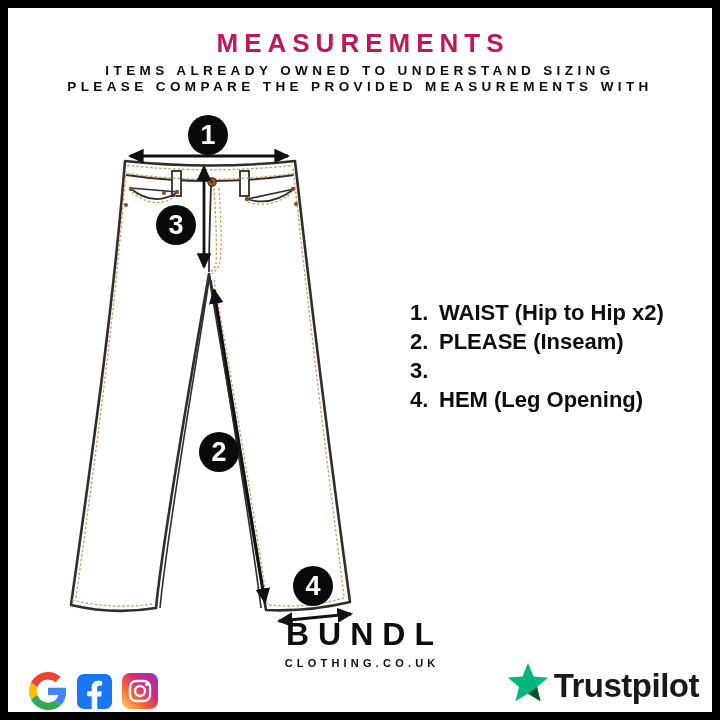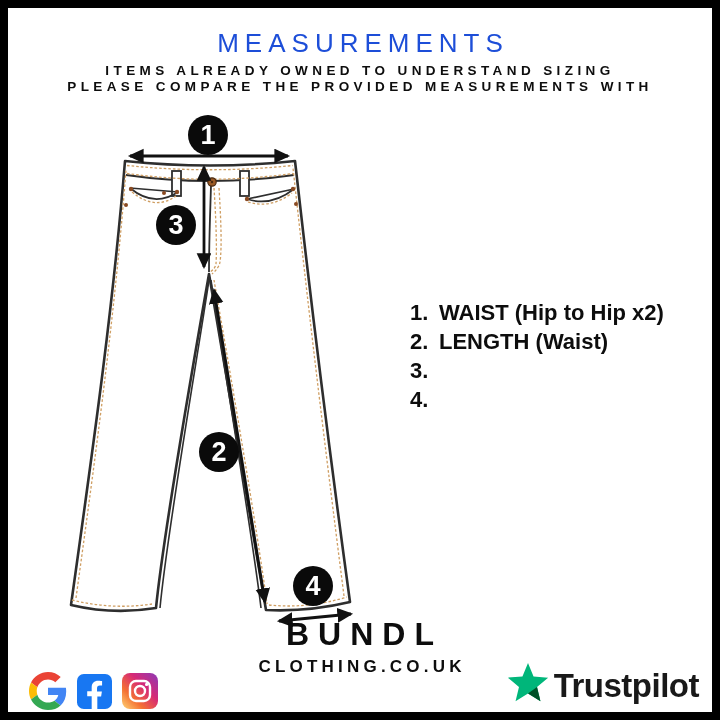--- a/index.html
+++ b/index.html
@@ -4,21 +4,21 @@
 <style>
   html,body{margin:0;padding:0;background:#fff;}
   .frame{
     position:relative;width:720px;height:720px;box-sizing:border-box;
     border:8px solid #000;background:#fff;overflow:hidden;
     font-family:"Liberation Sans",sans-serif;color:#111;
   }
   
   .title{
     position:absolute;top:20px;left:0;width:100%;text-align:center;
-    font-size:26px;font-weight:normal;letter-spacing:6px;text-indent:6px;color:#1d4ed8;
+    font-size:26px;font-weight:bold;letter-spacing:6px;text-indent:6px;color:#be185d;
   }
   .subtitle{
     position:absolute;top:55px;left:0;width:100%;text-align:center;
     font-size:13.5px;font-weight:bold;letter-spacing:4.4px;line-height:15.5px;color:#0d0d0d;
   }
   
   .jeans-svg{position:absolute;left:60px;top:100px;width:340px;height:520px;}
   .marker{
     position:absolute;width:40px;height:40px;border-radius:50%;background:#0a0a0a;
     color:#fff;display:flex;align-items:center;justify-content:center;
@@ -27,21 +27,21 @@
   
   .legend{position:absolute;left:402px;top:290px;}
   .legend-row{display:flex;align-items:baseline;font-weight:bold;font-size:22px;line-height:29px;color:#0d0d0d;white-space:nowrap;}
   .legend-num{width:26px;text-align:left;}
   .legend-text{margin-left:3px;}
   
   .social{position:absolute;left:21px;top:664px;display:flex;align-items:center;gap:10px;}
   .social svg{display:block;}
   .brand{position:absolute;left:50%;top:608px;transform:translateX(-50%);text-align:center;}
   .brand-name{font-size:32px;font-weight:bold;letter-spacing:9px;margin-right:-9px;color:#0d0d0d;white-space:nowrap;}
-  .brand-domain{font-size:17px;font-weight:bold;letter-spacing:4.2px;margin-right:-4.2px;margin-top:4px;color:#0d0d0d;white-space:nowrap;}
+  .brand-domain{font-size:11px;font-weight:bold;letter-spacing:4.2px;margin-right:-4.2px;margin-top:4px;color:#0d0d0d;white-space:nowrap;}
   .trustpilot{position:absolute;right:13px;top:652px;display:flex;align-items:center;gap:3px;}
   .trustpilot-label{font-size:33px;font-weight:bold;color:#191919;letter-spacing:-0.5px;margin-top:6px;text-align:right;}
 </style>
 </head>
 <body>
 
 <div class="frame">
 
   <div class="title">MEASUREMENTS</div>
   <div class="subtitle">
@@ -111,27 +111,28 @@
   <div class="marker" style="left:211px;top:444px;">2</div>
   <div class="marker" style="left:305px;top:578px;">4</div>
 
   <div class="legend">
     <div class="legend-row">
       <span class="legend-num">1.</span>
       <span class="legend-text">WAIST (Hip to Hip x2)</span>
     </div>
     <div class="legend-row">
       <span class="legend-num">2.</span>
-      <span class="legend-text">LENGTH (Waist)</span>
+      <span class="legend-text">PLEASE (Inseam)</span>
     </div>
     <div class="legend-row">
       <span class="legend-num">3.</span>
     </div>
     <div class="legend-row">
       <span class="legend-num">4.</span>
+      <span class="legend-text">HEM (Leg Opening)</span>
     </div>
   </div>
 
   <div class="social">
     <svg width="38" height="38" viewBox="0 0 48 48">
       <path fill="#EA4335" d="M24 9.5c3.54 0 6.71 1.22 9.21 3.6l6.85-6.85C35.9 2.38 30.47 0 24 0 14.62 0 6.51 5.38 2.56 13.22l7.98 6.19C12.43 13.72 17.74 9.5 24 9.5z"></path>
       <path fill="#4285F4" d="M46.98 24.55c0-1.57-.15-3.09-.38-4.55H24v9.02h12.94c-.58 2.96-2.26 5.48-4.78 7.18l7.73 6c4.51-4.18 7.09-10.36 7.09-17.65z"></path>
       <path fill="#FBBC05" d="M10.53 28.59c-.48-1.45-.76-2.99-.76-4.59s.27-3.14.76-4.59l-7.98-6.19C.92 16.46 0 20.12 0 24c0 3.88.92 7.54 2.56 10.78l7.97-6.19z"></path>
       <path fill="#34A853" d="M24 48c6.48 0 11.93-2.13 15.89-5.81l-7.73-6c-2.15 1.45-4.92 2.3-8.16 2.3-6.26 0-11.57-4.22-13.47-9.91l-7.98 6.19C6.51 42.62 14.62 48 24 48z"></path>
     </svg>

